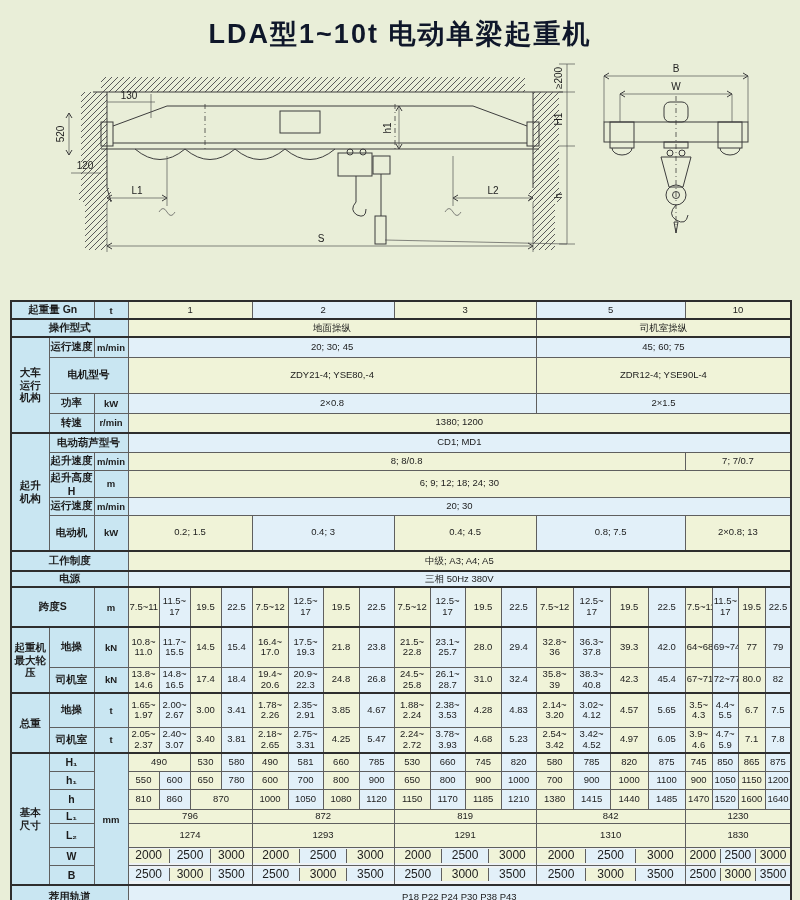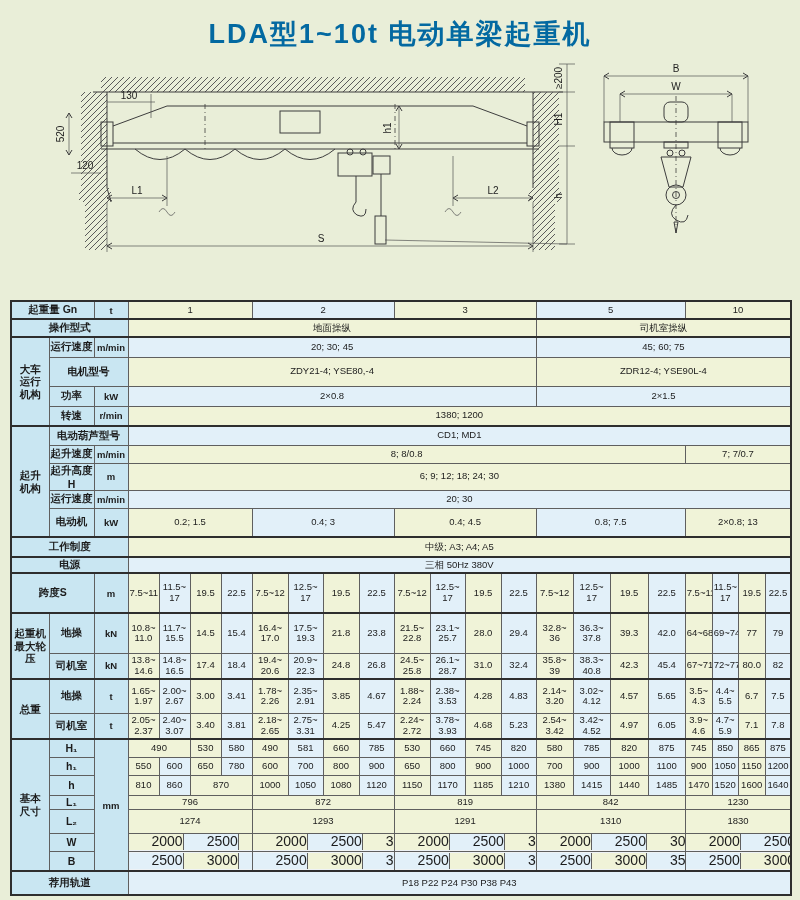--- a/index.html
+++ b/index.html
@@ -1,19 +1,19 @@
 <!DOCTYPE html>
 <html><head>
 <meta charset="utf-8">
 <style>
   html,body{margin:0;padding:0;background:#dfe5c8;}
   .page{position:relative;width:800px;height:900px;background:#e9eed8;overflow:hidden;
         font-family:"Liberation Sans","DejaVu Sans",sans-serif;color:#1c1c1c;}
   .title{position:absolute;top:16px;left:0;right:0;text-align:center;
-         font-size:27px;font-weight:900;letter-spacing:2px;color:#0369a1;}
+         font-size:27px;font-weight:900;letter-spacing:2px;color:#0f172a;}
   svg.dwg{position:absolute;overflow:visible;}
   svg.dwgL{left:55px;top:56px;}
   svg.dwgR{left:590px;top:56px;}
   svg .ln{stroke:#3d3d3d;fill:none;stroke-width:1;}
   svg .thin{stroke:#555;fill:none;stroke-width:.7;}
   svg .dsh{stroke:#3d3d3d;fill:none;stroke-width:.8;stroke-dasharray:5 3 1 3;}
   svg text{font-family:"Liberation Sans","DejaVu Sans",sans-serif;font-size:10px;fill:#222;}
   table.spec{position:absolute;left:10px;top:300px;width:780px;table-layout:fixed;
              border-collapse:collapse;border:2px solid #2e2e2e;background:#eef2f5;}
   .spec td{border:1px solid #5f5f5f;text-align:center;vertical-align:middle;
@@ -22,24 +22,24 @@
   .un{font-size:9.5px;}
   .vlab{white-space:pre-line;line-height:1.2;padding:0 2px;}
   .dc{font-size:9.5px;line-height:1.12;white-space:pre-line;}
   .cy{background:#f0f3d8;}
   .cb{background:#e2f0f9;}
   .gb{border-left:2px solid #2e2e2e;}
   tr.sec td{border-top:2px solid #2e2e2e;}
   td.thirds{padding:0;}
   .thirds .in{display:flex;width:100%;height:100%;align-items:stretch;}
   .thirds .tc{flex:1;display:flex;align-items:center;justify-content:center;
-              border-left:1px solid #5f5f5f;font-size:14px;padding-left:23px;}
+              border-left:1px solid #5f5f5f;font-size:12px;}
   .thirds .tc:first-child{border-left:none;}
   tr.h17{height:17px}tr.h18{height:18px}tr.h19{height:19px}tr.h20{height:20px}
-  tr.h21{height:29px}tr.h22{height:14px}tr.h24{height:24px}tr.h26{height:40px}
+  tr.h21{height:36px}tr.h22{height:14px}tr.h24{height:24px}tr.h26{height:40px}
   tr.h34{height:34px}tr.h36{height:26px}tr.h40{height:40px}
 </style>
 </head>
 <body>
 
 <div class="page">
 
   <div class="title">LDA型1~10t 电动单梁起重机</div>
 
   <svg class="dwg dwgL" width="532" height="240" viewBox="0 0 532 240">

